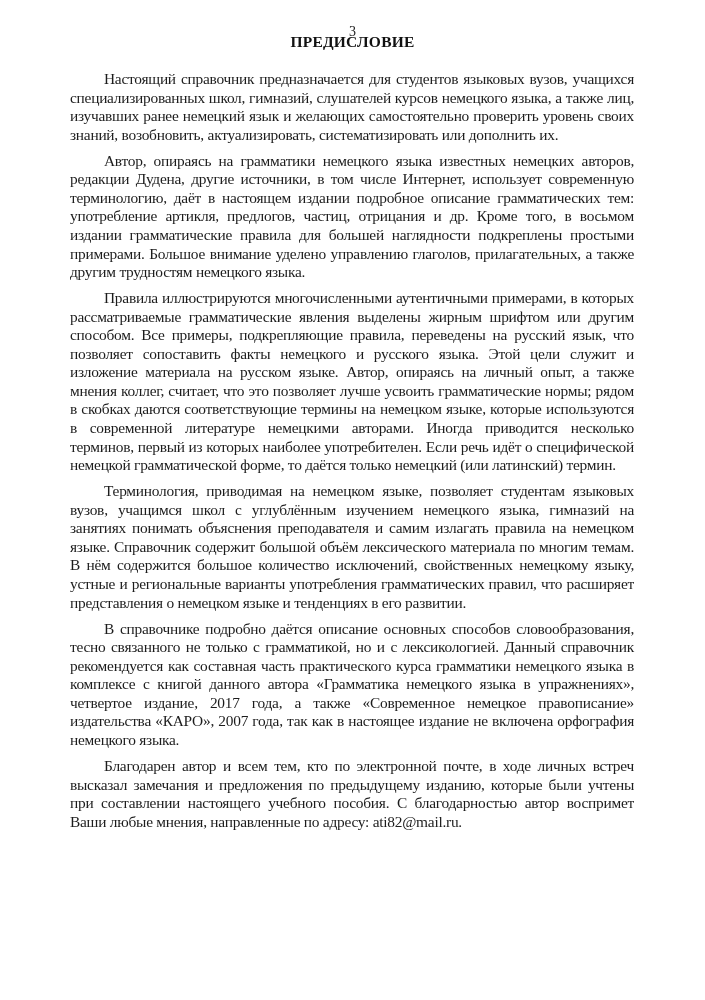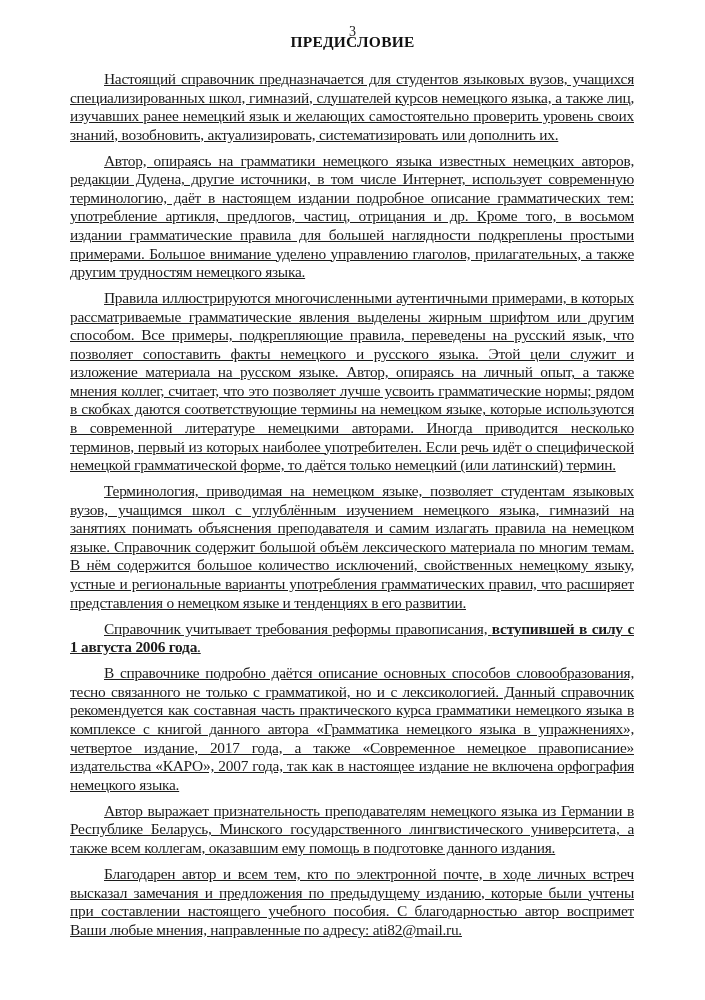--- a/index.html
+++ b/index.html
@@ -54,21 +54,20 @@
     }
     .para {
       margin: 0 0 7.6px 0;
       text-indent: 34px;
       text-align: justify;
       font-size: 15.4px;
       line-height: 18.55px;
       letter-spacing: -0.25px;
       word-spacing: 0px;
       color: #1c1c1c;
-      text-decoration: underline;
     }
     .para.no-gap {
       margin-bottom: 0;
     }
     .bold {
       font-weight: bold;
     }
   </style>
 </head>
 <body>
@@ -77,19 +76,17 @@
 
   <div class="page-number">3</div>
 
   <div class="heading">ПРЕДИСЛОВИЕ</div>
 
   <div class="body-text">
     <p class="para">Настоящий справочник предназначается для студентов языковых вузов, учащихся специализированных школ, гимназий, слушателей курсов немецкого языка, а также лиц, изучавших ранее немецкий язык и желающих самостоятельно проверить уровень своих знаний, возобновить, актуализировать, систематизировать или дополнить их.</p>
     <p class="para">Автор, опираясь на грамматики немецкого языка известных немецких авторов, редакции Дудена, другие источники, в том числе Интернет, использует современную терминологию, даёт в настоящем издании подробное описание грамматических тем: употребление артикля, предлогов, частиц, отрицания и др. Кроме того, в восьмом издании грамматические правила для большей наглядности подкреплены простыми примерами. Большое внимание уделено управлению глаголов, прилагательных, а также другим трудностям немецкого языка.</p>
     <p class="para">Правила иллюстрируются многочисленными аутентичными примерами, в которых рассматриваемые грамматические явления выделены жирным шрифтом или другим способом. Все примеры, подкрепляющие правила, переведены на русский язык, что позволяет сопоставить факты немецкого и русского языка. Этой цели служит и изложение материала на русском языке. Автор, опираясь на личный опыт, а также мнения коллег, считает, что это позволяет лучше усвоить грамматические нормы; рядом в скобках даются соответствующие термины на немецком языке, которые используются в современной литературе немецкими авторами. Иногда приводится несколько терминов, первый из которых наиболее употребителен. Если речь идёт о специфической немецкой грамматической форме, то даётся только немецкий (или латинский) термин.</p>
     <p class="para">Терминология, приводимая на немецком языке, позволяет студентам языковых вузов, учащимся школ с углублённым изучением немецкого языка, гимназий на занятиях понимать объяснения преподавателя и самим излагать правила на немецком языке. Справочник содержит большой объём лексического материала по многим темам. В нём содержится большое количество исключений, свойственных немецкому языку, устные и региональные варианты употребления грамматических правил, что расширяет представления о немецком языке и тенденциях в его развитии.</p>
-    <p class="para"><span>Справочник учитывает требования реформы правописания, </span><span class="bold">вступившей в силу с 1 августа 2006 года</span><span>.</span></p>
     <p class="para">В справочнике подробно даётся описание основных способов словообразования, тесно связанного не только с грамматикой, но и с лексикологией. Данный справочник рекомендуется как составная часть практического курса грамматики немецкого языка в комплексе с книгой данного автора «Грамматика немецкого языка в упражнениях», четвертое издание, 2017 года, а также «Современное немецкое правописание» издательства «КАРО», 2007 года, так как в настоящее издание не включена орфография немецкого языка.</p>
-    <p class="para">Автор выражает признательность преподавателям немецкого языка из Германии в Республике Беларусь, Минского государственного лингвистического университета, а также всем коллегам, оказавшим ему помощь в подготовке данного издания.</p>
     <p class="para">Благодарен автор и всем тем, кто по электронной почте, в ходе личных встреч высказал замечания и предложения по предыдущему изданию, которые были учтены при составлении настоящего учебного пособия. С благодарностью автор воспримет Ваши любые мнения, направленные по адресу: ati82@mail.ru.</p>
   </div>
 
 </div>
 
 </body></html>

